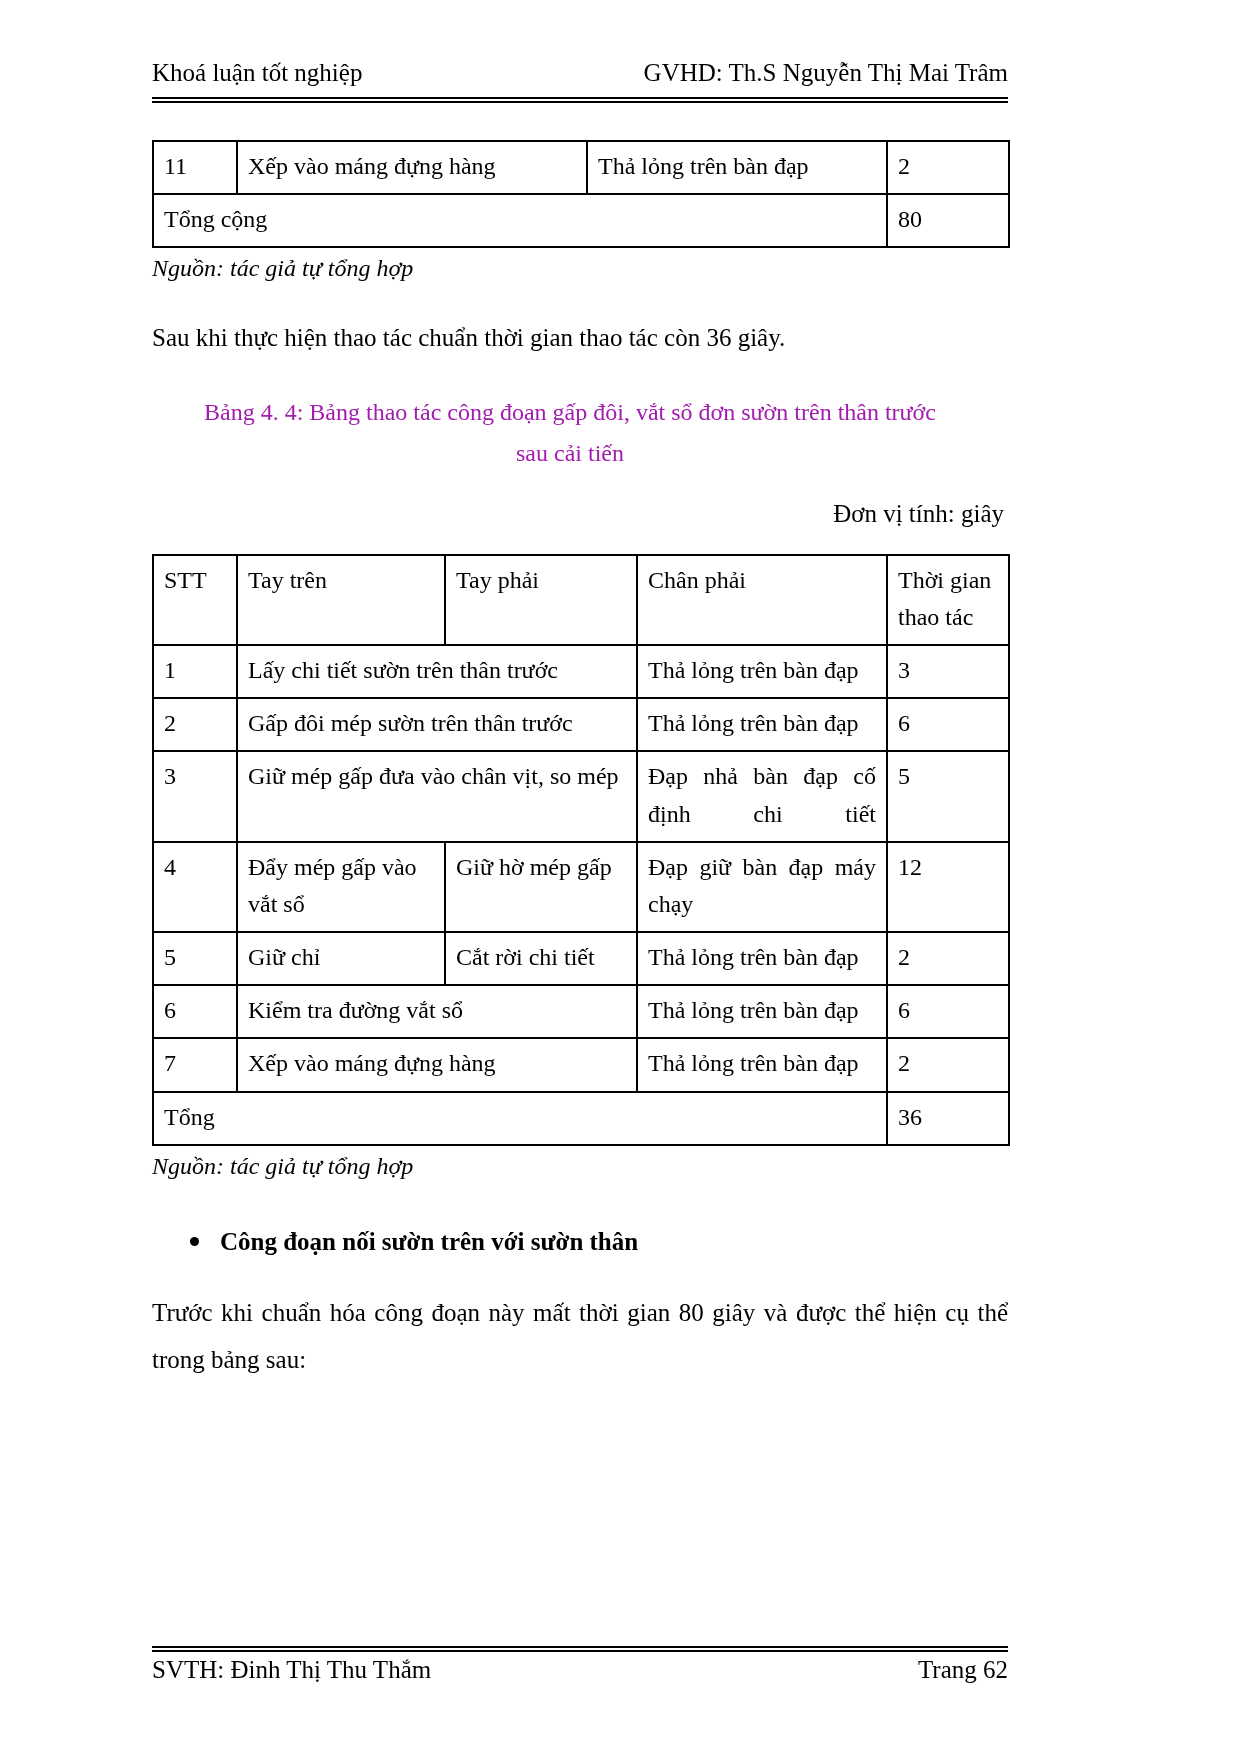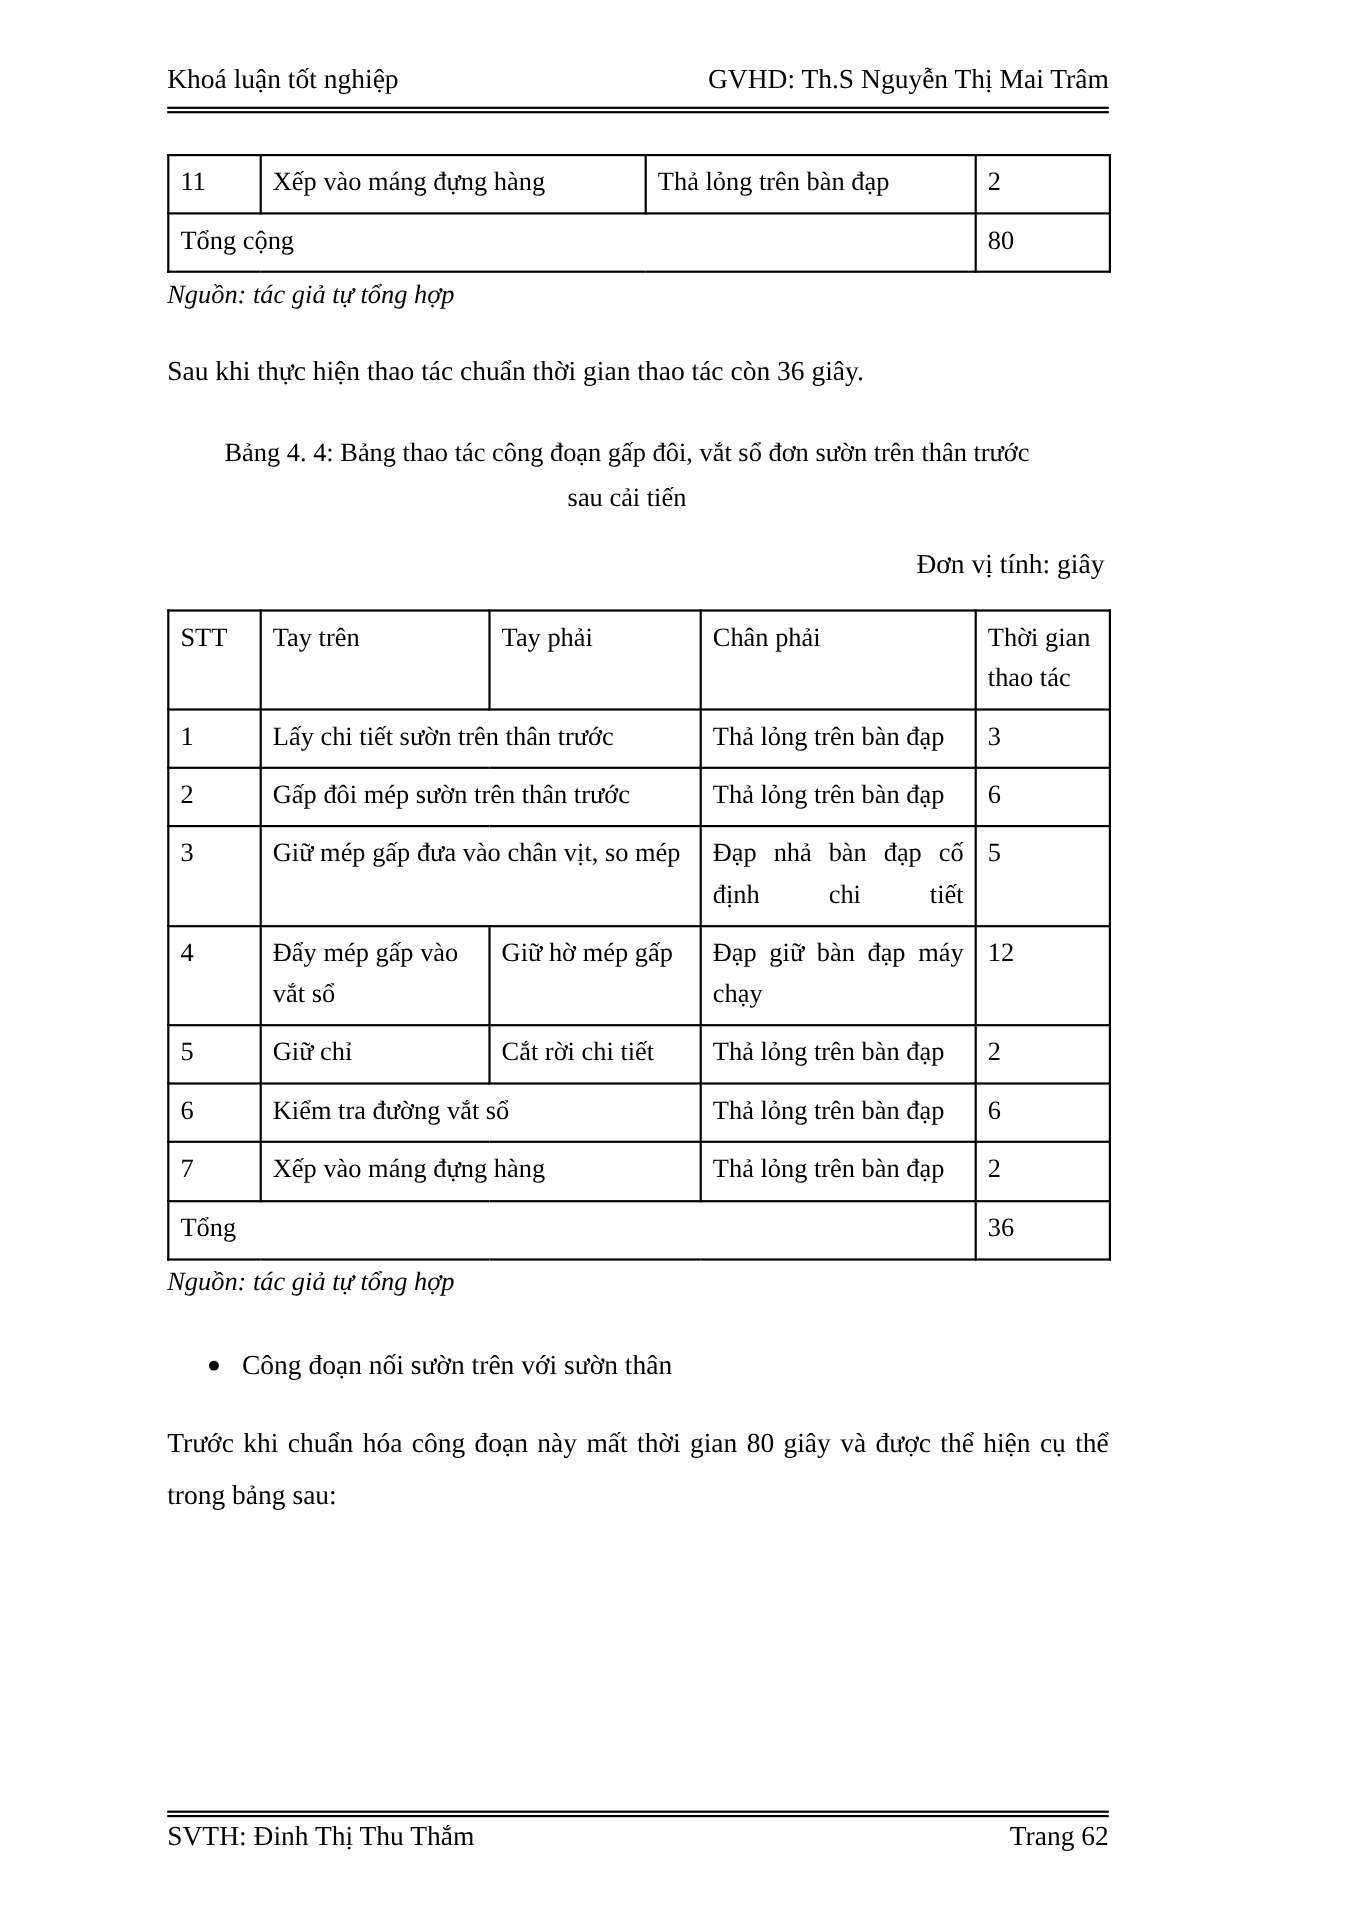--- a/index.html
+++ b/index.html
@@ -109,21 +109,21 @@
   }
 
   .para {
     font-size: 25px;
     line-height: 1.6;
     margin: 32px 0 0 0;
     text-align: justify;
   }
 
   .caption {
-    color: #000000;
+    color: #a21caf;
     font-size: 24px;
     line-height: 1.7;
     text-align: center;
     margin: 34px 56px 0 36px;
   }
 
   .unit-line {
     font-size: 25px;
     text-align: right;
     margin: 26px 0 0 0;
@@ -131,20 +131,21 @@
   }
 
   .spacer-sm { height: 26px; }
 
   .bullet-line {
     font-size: 25px;
     line-height: 1.5;
     margin: 40px 0 0 0;
     padding-left: 68px;
     position: relative;
+    font-weight: bold;
   }
   .bullet-dot {
     position: absolute;
     left: 38px;
     top: 14px;
     width: 9px;
     height: 9px;
     background: #000;
     border-radius: 50%;
   }

